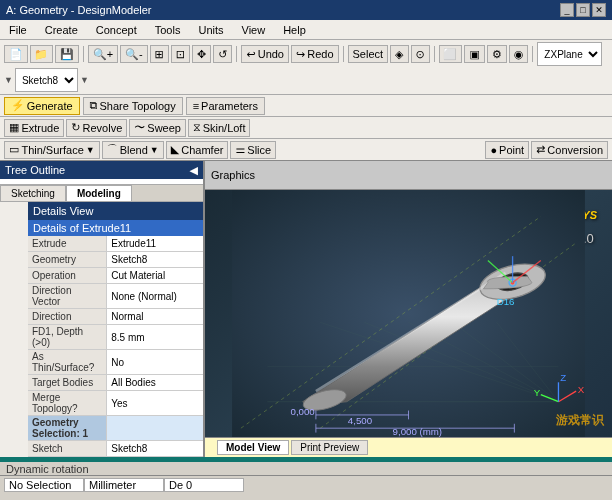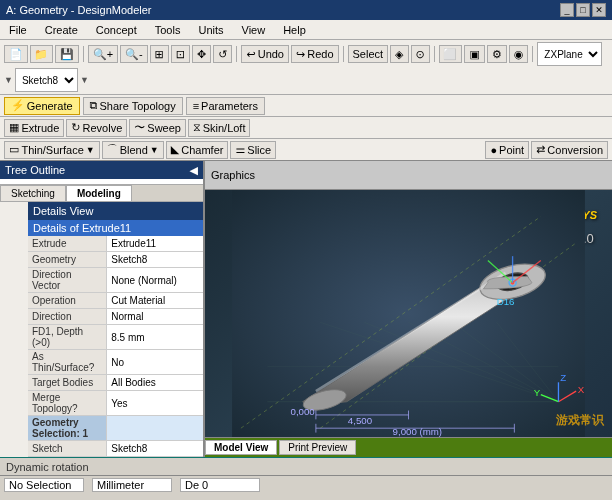--- a/index.html
+++ b/index.html
@@ -259,62 +259,61 @@
 
     
     .model-svg {
       position: absolute;
       top: 0; left: 0;
       width: 100%; height: 100%;
     }
 
     
     .graphics-bottom {
-      background: #4d7c0f;
+      background: #fef9c3;
       border-top: 1px solid #888;
       display: flex;
       align-items: center;
       height: 20px;
-      padding: 0 0;
+      padding: 0 12px;
       gap: 2px;
     }
     .view-tab {
       padding: 1px 8px;
       background: #e8e4de;
       border: 1px solid #aaa;
       cursor: pointer;
       font-size: 10px;
     }
     .view-tab.active { background: white; font-weight: bold; }
 
     
     .status-bar {
       background: #d4d0c8;
       border-top: 1px solid #888;
       display: flex;
       align-items: center;
       height: 18px;
       padding: 0 4px;
-      gap: 8px;
       font-size: 10px;
     }
     .status-segment {
       border: 1px solid #aaa;
       background: white;
       padding: 0 4px;
       height: 14px;
       display: flex;
       align-items: center;
       min-width: 80px;
     }
 
     
     .dyn-bar {
       background: #d4d0c8;
-      border-top: 1px solid #0f766e;
+      border-top: 5px solid #0f766e;
       height: 18px;
       display: flex;
       align-items: center;
       padding: 0 6px;
       font-size: 10px;
       color: #333;
     }
 
     .watermark {
       position: absolute;
@@ -533,26 +532,26 @@
         <tbody>
             <tr>
           <td>Extrude</td>
           <td>Extrude11</td>
         </tr>
         <tr>
           <td>Geometry</td>
           <td>Sketch8</td>
         </tr>
         <tr>
+          <td>Operation</td>
+          <td>Cut Material</td>
+        </tr>
+        <tr>
           <td>Direction Vector</td>
           <td>None (Normal)</td>
-        </tr>
-        <tr>
-          <td>Operation</td>
-          <td>Cut Material</td>
         </tr>
         <tr>
           <td>Direction</td>
           <td>Normal</td>
         </tr>
         <tr>
           <td>FD1, Depth (&gt;0)</td>
           <td>8.5 mm</td>
         </tr>
         <tr>

